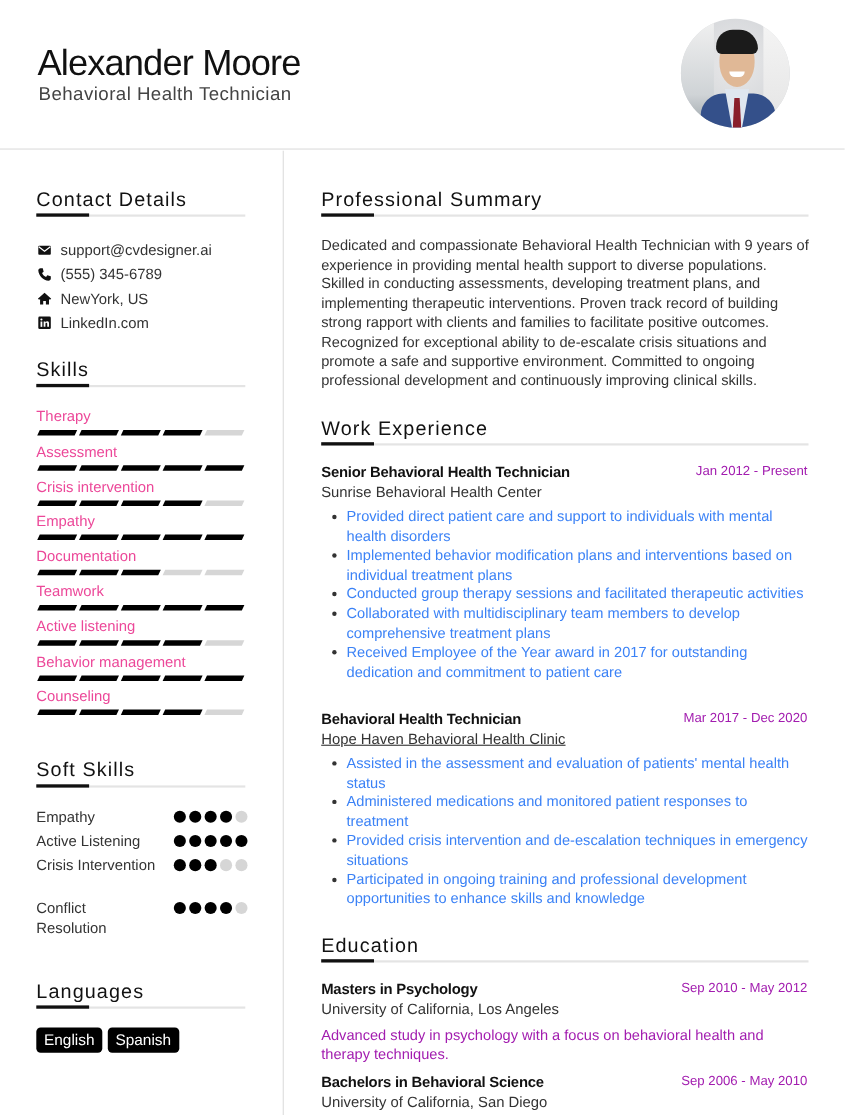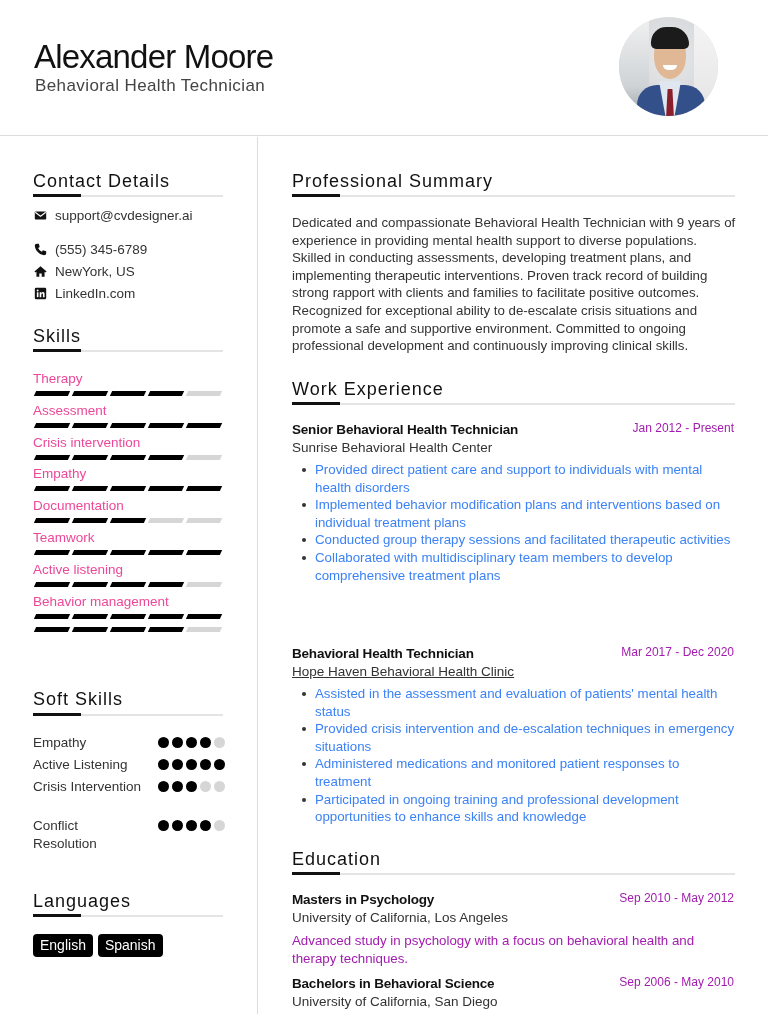--- a/index.html
+++ b/index.html
@@ -74,21 +74,21 @@
   </div>
 </div>
 
 <div class="vdivider"></div>
 
 <div class="section-title" style="left:33px;top:171px;">Contact Details</div>
 <div class="section-rule" style="left:33px;top:195px;width:190px;">
     <div class="accent"></div>
   </div>
 
-<div class="contact-item" style="top:206px;">
+<div class="contact-item" style="top:218px;">
   <span class="icon">
     <svg viewBox="0 0 16 16">
         <rect x="1" y="3" width="14" height="10" rx="1"></rect>
         <path d="M1.5 4 L8 9 L14.5 4" stroke="#fff" stroke-width="1.4" fill="none"></path>
       </svg>
   </span>
   <span>support@cvdesigner.ai</span>
 </div>
 <div class="contact-item" style="top:240px;">
   <span class="icon">
@@ -198,20 +198,21 @@
       <div class="label">Behavior management</div>
       <div class="bars">
         <div class="bar on"></div>
         <div class="bar on"></div>
         <div class="bar on"></div>
         <div class="bar on"></div>
         <div class="bar on"></div>
       </div>
     </div>
     <div class="skill" style="top: 624.4px;">
+      <div class="label">Counseling</div>
       <div class="bars">
         <div class="bar on"></div>
         <div class="bar on"></div>
         <div class="bar on"></div>
         <div class="bar on"></div>
         <div class="bar"></div>
       </div>
     </div>
   </div>
 
@@ -284,29 +285,30 @@
   </div>
 
 <div class="entry-title" style="top:422px;"><b>Senior Behavioral Health Technician</b></div>
 <div class="entry-date" style="top:421px;">Jan 2012 - Present</div>
 <div class="entry-org" style="top:440px;">Sunrise Behavioral Health Center</div>
 <ul class="bullets" style="top:461px;">
   <li>Provided direct patient care and support to individuals with mental health disorders</li>
   <li>Implemented behavior modification plans and interventions based on individual treatment plans</li>
   <li>Conducted group therapy sessions and facilitated therapeutic activities</li>
   <li>Collaborated with multidisciplinary team members to develop comprehensive treatment plans</li>
+  <li>Received Employee of the Year award in 2017 for outstanding dedication and commitment to patient care</li>
 </ul>
 
 <div class="entry-title" style="top:646px;"><b>Behavioral Health Technician</b></div>
 <div class="entry-date" style="top:645px;">Mar 2017 - Dec 2020</div>
 <div class="entry-org" style="top:664px;text-decoration:underline;">Hope Haven Behavioral Health Clinic</div>
 <ul class="bullets" style="top:685px;">
   <li>Assisted in the assessment and evaluation of patients' mental health status</li>
+  <li>Administered medications and monitored patient responses to treatment</li>
   <li>Provided crisis intervention and de-escalation techniques in emergency situations</li>
-  <li>Administered medications and monitored patient responses to treatment</li>
   <li>Participated in ongoing training and professional development opportunities to enhance skills and knowledge</li>
 </ul>
 
 <div class="section-title" style="left:292px;top:849px;">Education</div>
 <div class="section-rule" style="left:292px;top:873px;width:443px;">
     <div class="accent"></div>
   </div>
 
 <div class="entry-title" style="top:892px;"><b>Masters in Psychology</b></div>
 <div class="entry-date" style="top:891px;">Sep 2010 - May 2012</div>

